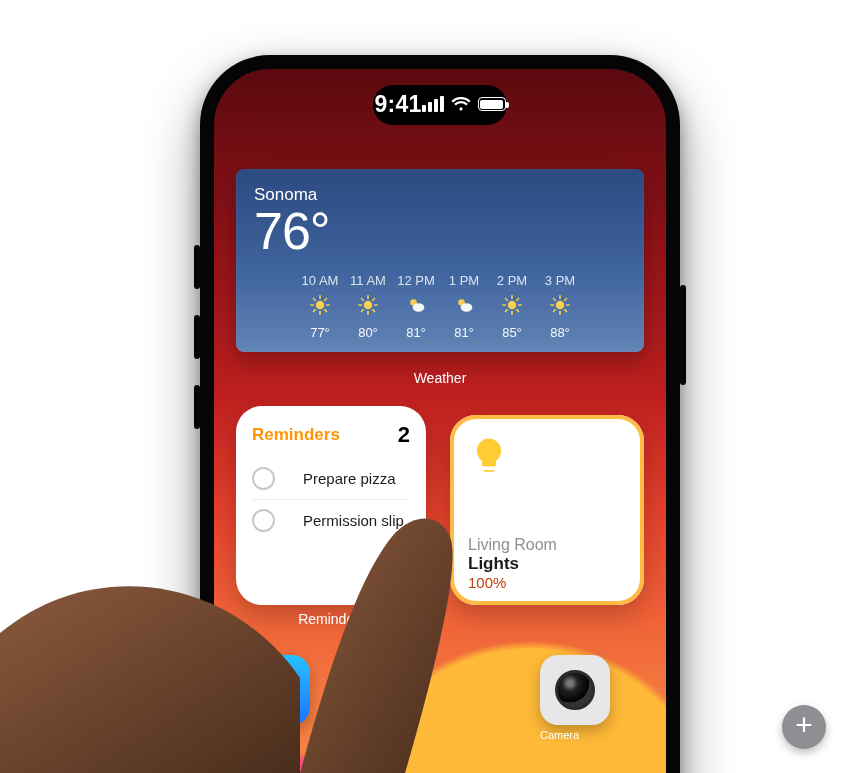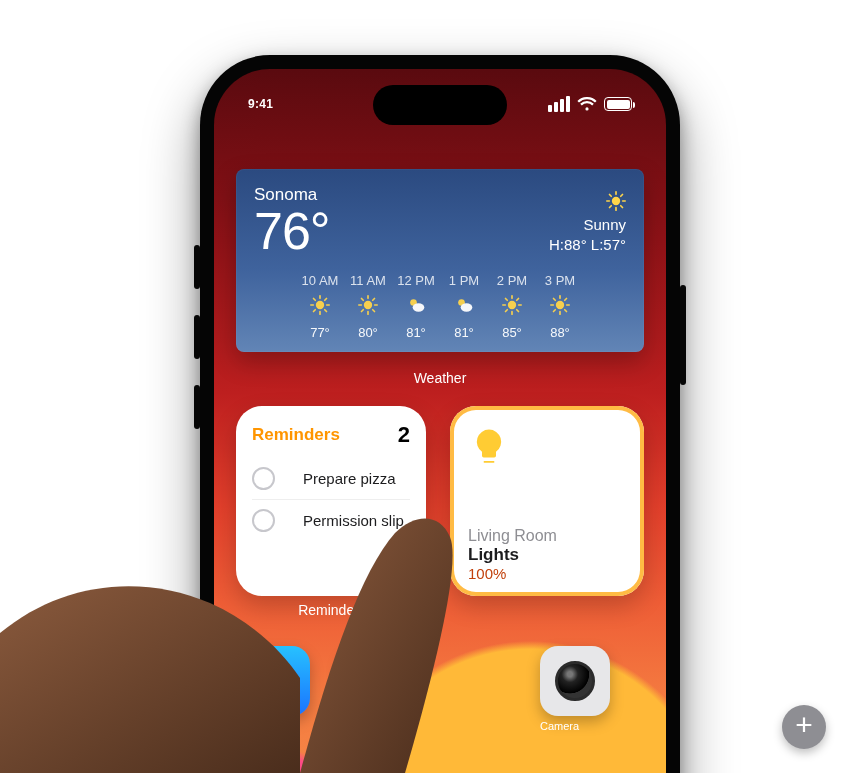--- a/index.html
+++ b/index.html
@@ -59,24 +59,24 @@
     border-radius:22px;
   }
 
   
   .status {
     position:absolute;
     top:0; left:0; right:0;
     height:58px;
     display:flex;
     align-items:center;
-    justify-content:space-between;
+    justify-content:center;
     padding:12px 34px 0;
     color:#fff;
-    font-size:12px;
+    font-size:23px;
     font-weight:600;
     letter-spacing:.3px;
   }
   .status .right { display:flex; align-items:center; gap:7px; }
 
   
   .sig { display:flex; align-items:flex-end; gap:2px; }
   .sig i { width:4px; background:#fff; border-radius:1px; display:block; }
   .sig i:nth-child(1){height:7px} .sig i:nth-child(2){height:10px}
   .sig i:nth-child(3){height:13px} .sig i:nth-child(4){height:16px}
@@ -143,21 +143,21 @@
     width:23px; height:23px; border-radius:50%;
     border:2px solid #c7c7cc; flex:0 0 23px;
   }
 
   .home {
     background:#fff;
     border-radius:26px;
     padding:20px 18px 14px;
     box-shadow: inset 0 0 0 4px #ffbb44, 0 10px 24px rgba(0,0,0,.2);
     min-height:190px;
-    display:flex; flex-direction:column;
+    display:flex; flex-direction:column;margin-top:9px;
   }
   .home .bulb { width:42px; height:42px; margin-bottom:auto; color:#ffcc33; }
   .home .room   { font-size:16px; color:#8e8e93; margin-top:12px; }
   .home .device { font-size:17px; font-weight:700; color:#1c1c1e; }
   .home .pct    { font-size:15px; color:#c2410c; }
 
   .labelrow { display:flex; gap:24px; }
   .labelrow > div { flex:1 1 0; text-align:center; color:#fff; font-size:14px; }
 
   
@@ -227,37 +227,20 @@
       </span>
     </div>
 
     <div class="col">
 
       <div class="weather">
         <div class="top">
           <div>
             <div class="loc">Sonoma</div>
             <div class="big">76°</div>
-          </div>
-          <div class="now">
-            <svg class="sun" viewBox="0 0 24 24" width="20" height="20" fill="#ffd54a">
-                <circle cx="12" cy="12" r="5"></circle>
-                <g stroke="#ffd54a" stroke-width="2" stroke-linecap="round">
-                  <line x1="12" y1="1" x2="12" y2="4"></line>
-                  <line x1="12" y1="20" x2="12" y2="23"></line>
-                  <line x1="1" y1="12" x2="4" y2="12"></line>
-                  <line x1="20" y1="12" x2="23" y2="12"></line>
-                  <line x1="4.2" y1="4.2" x2="6.3" y2="6.3"></line>
-                  <line x1="17.7" y1="17.7" x2="19.8" y2="19.8"></line>
-                  <line x1="4.2" y1="19.8" x2="6.3" y2="17.7"></line>
-                  <line x1="17.7" y1="6.3" x2="19.8" y2="4.2"></line>
-                </g>
-              </svg>
-            <div>Sunny</div>
-            <div>H:88° L:57°</div>
           </div>
         </div>
         <div class="hours" id="hours">
             <div class="h">
               <span class="t">10 AM</span>
               <span><svg class="sun" viewBox="0 0 24 24" fill="#ffd54a">
                   <circle cx="12" cy="12" r="5"></circle>
                   <g stroke="#ffd54a" stroke-width="2" stroke-linecap="round">
                     <line x1="12" y1="1" x2="12" y2="4"></line>
                     <line x1="12" y1="20" x2="12" y2="23"></line>

